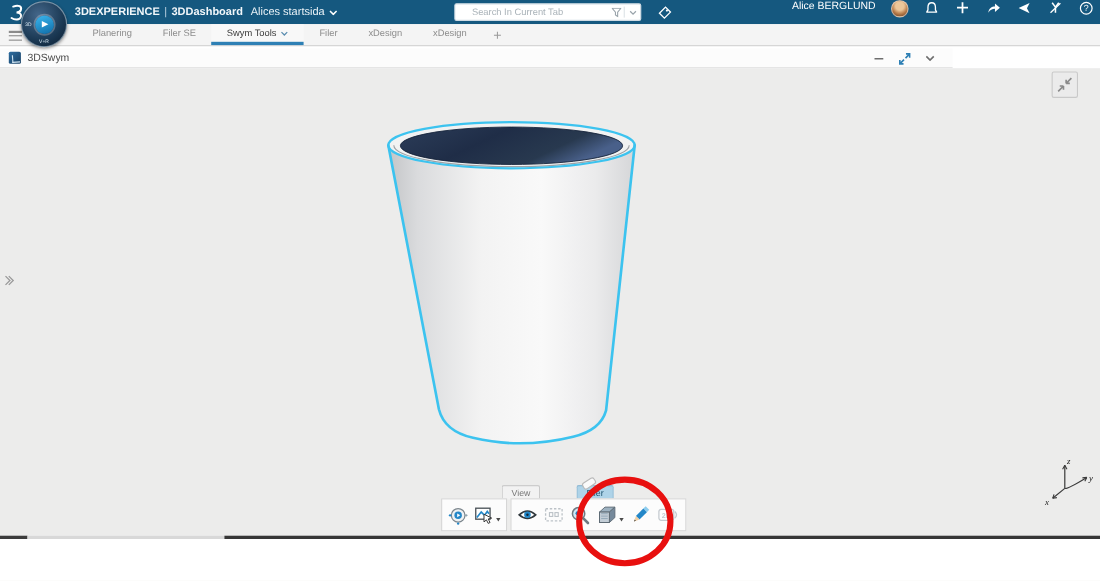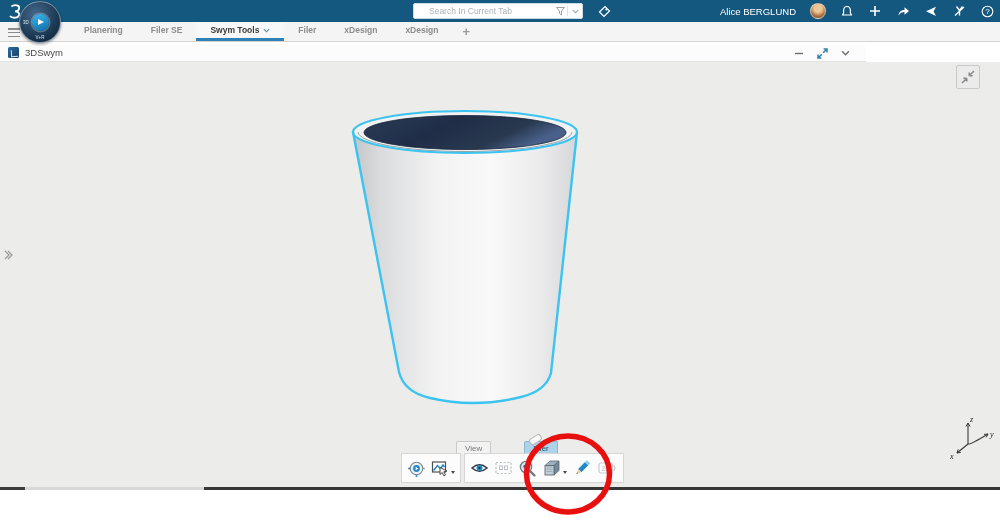--- a/index.html
+++ b/index.html
@@ -22,30 +22,30 @@
   .brand .bd{font-weight:bold;}
   .brand .pipe{color:#bcd3e2;}
   .brand .page{margin-left:3px;font-weight:normal;color:#eaf2f7;}
   .chev-dn{width:8px;height:5px;display:inline-block;}
   .searchwrap{position:absolute;left:413px;top:3px;width:170px;height:16px;background:#fff;border-radius:2px;display:flex;align-items:center;border:1px solid #cfdbe3;padding-left:10px;}
   .searchwrap input{flex:1;border:0;outline:none;font-size:8.5px;color:#555;padding:0 5px;background:transparent;font-family:"Liberation Sans",sans-serif;}
   .searchwrap input::placeholder{color:#a9b2b8;}
   .sdiv{width:1px;height:10px;background:#dde3e7;}
   .sbtn{width:14px;height:14px;display:flex;align-items:center;justify-content:center;}
   .tagbtn{position:absolute;left:597px;top:4px;width:15px;height:15px;display:flex;align-items:center;justify-content:center;}
-  .userzone{position:absolute;right:6px;top:0;height:22px;display:flex;align-items:center;gap:14px;}
+  .userzone{position:absolute;right:6px;top:0;height:22px;display:flex;align-items:flex-start;gap:14px;}
   .uname{font-size:9.5px;color:#fff;}
   .avatar{width:16px;height:16px;border-radius:50%;background:radial-gradient(circle at 50% 32%,#ecc79a 32%,#b87c4a 60%,#6e4526 90%);border:1px solid rgba(255,255,255,.5);}
   .hicon{width:14px;height:14px;display:flex;align-items:center;justify-content:center;}
 
   
   .tabrow{position:absolute;left:0;top:22px;width:1000px;height:20px;background:#f4f4f4;border-bottom:1px solid #d3d3d3;display:flex;align-items:stretch;}
   .hamb{position:absolute;left:8px;top:6px;width:12px;height:9px;display:flex;flex-direction:column;justify-content:space-between;}
   .hamb i{display:block;height:1.5px;background:#8b8b8b;}
-  .tabs{display:flex;margin-left:70px;font-weight:bold;}
+  .tabs{display:flex;margin-left:70px;}
   .tab{display:flex;align-items:center;gap:4px;padding:0 14px;font-size:8.5px;color:#8c8c8c;border-bottom:3px solid transparent;}
   .tab.active{color:#3a3a3a;border-bottom-color:#2e80b5;background:#f8f8f8;}
   .tab-add{display:flex;align-items:center;padding:0 10px;font-size:13px;color:#9a9a9a;}
 
   
   .widgetbar{position:absolute;left:0;top:44px;width:866px;height:18px;background:#fcfcfc;border-bottom:1px solid #e3e3e3;display:flex;align-items:center;}
   .wicon{width:11px;height:11px;margin-left:8px;border-radius:1.5px;background:linear-gradient(135deg,#2d6da1,#173f63);position:relative;}
   .wicon::after{content:"";position:absolute;left:2.5px;top:2.5px;width:6px;height:6px;border-left:1.5px solid #cfe4f2;border-bottom:1.5px solid #cfe4f2;transform:rotate(-4deg);}
   .wtitle{font-size:9.5px;color:#4a4a4a;margin-left:6px;}
   .wctrls{position:absolute;right:16px;top:0;height:18px;display:flex;align-items:center;gap:13px;}
@@ -78,20 +78,29 @@
 </style>
 </head>
 <body>
 
 <div class="topbar">
   <svg class="logo3ds" viewBox="0 0 30 16">
     <path d="M4,3 C9,1 12,3 11,6 C10.4,8 8,8.3 7,8.3 C9,8.3 12,9.4 11,12.4 C10,15.2 5.5,15.4 2.5,13.4" fill="none" stroke="#fff" stroke-width="1.8" stroke-linecap="round"></path>
     <path d="M26,4.2 C22.5,2.2 18.5,3.2 18.5,5.8 C18.5,7.8 21.2,8.3 23,8.8 C25.6,9.5 26.3,11.2 24.4,12.9 C22.4,14.7 18.6,14.3 16.6,12.8" fill="none" stroke="#fff" stroke-width="1.8" stroke-linecap="round"></path>
   </svg>
 
+  <div class="brand">
+    <span class="bd">3DEXPERIENCE</span>
+    <span class="pipe">|</span>
+    <span class="bd">3DDashboard</span>
+    <span class="page">Alices startsida</span>
+    <svg class="chev-dn" viewBox="0 0 8 5">
+        <path d="M1,1 L4,4 L7,1" fill="none" stroke="#fff" stroke-width="1.4"></path>
+      </svg>
+  </div>
 
   <div class="searchwrap">
     <input type="text" placeholder="Search In Current Tab" style="">
     <span class="sbtn">
       <svg width="9" height="9" viewBox="0 0 9 9">
           <path d="M0.5,0.5 H8.5 L5.5,4 V8 L3.5,6.5 V4 Z" fill="none" stroke="#9aa4ab" stroke-width="1"></path>
         </svg>
     </span>
     <span class="sdiv"></span>
     <span class="sbtn">

